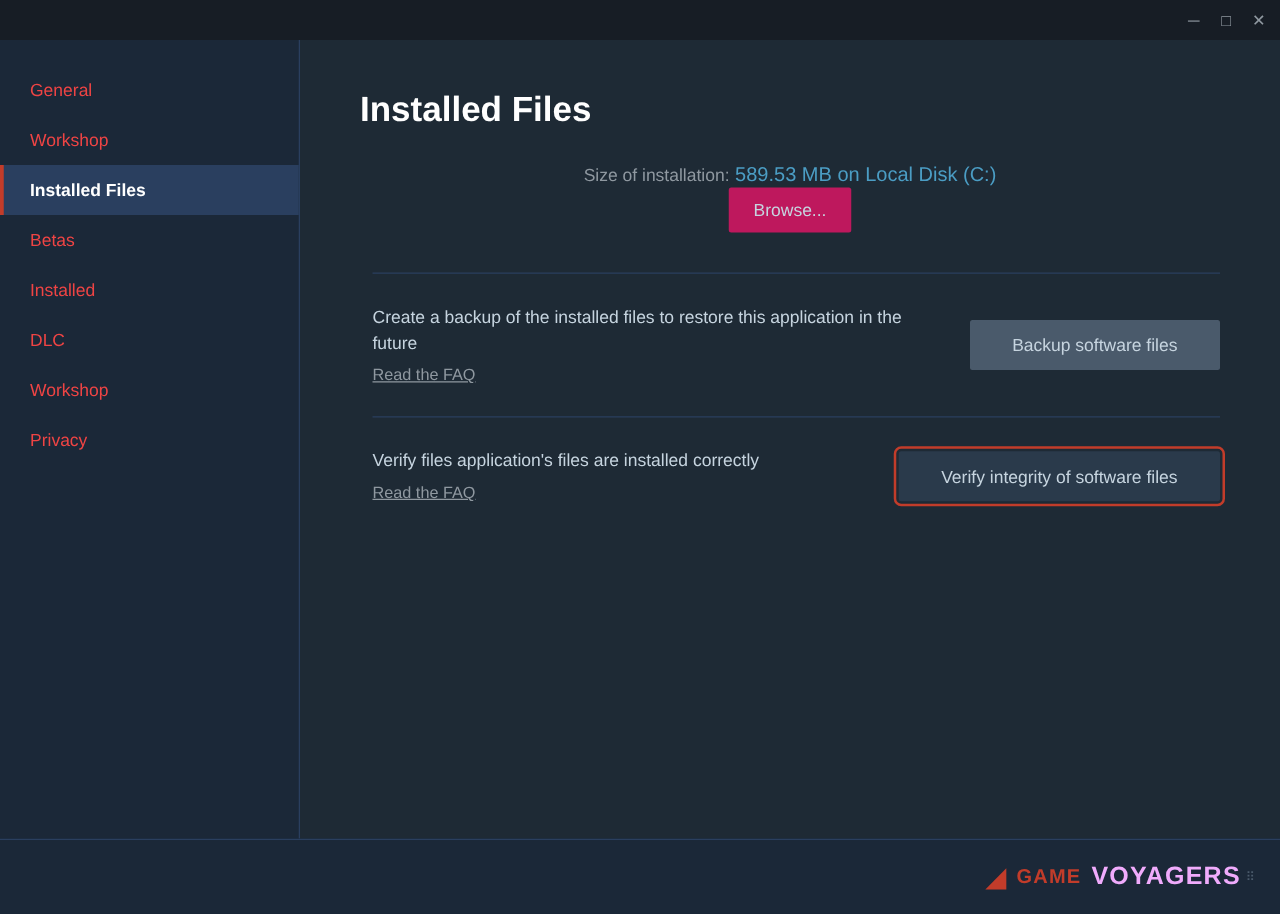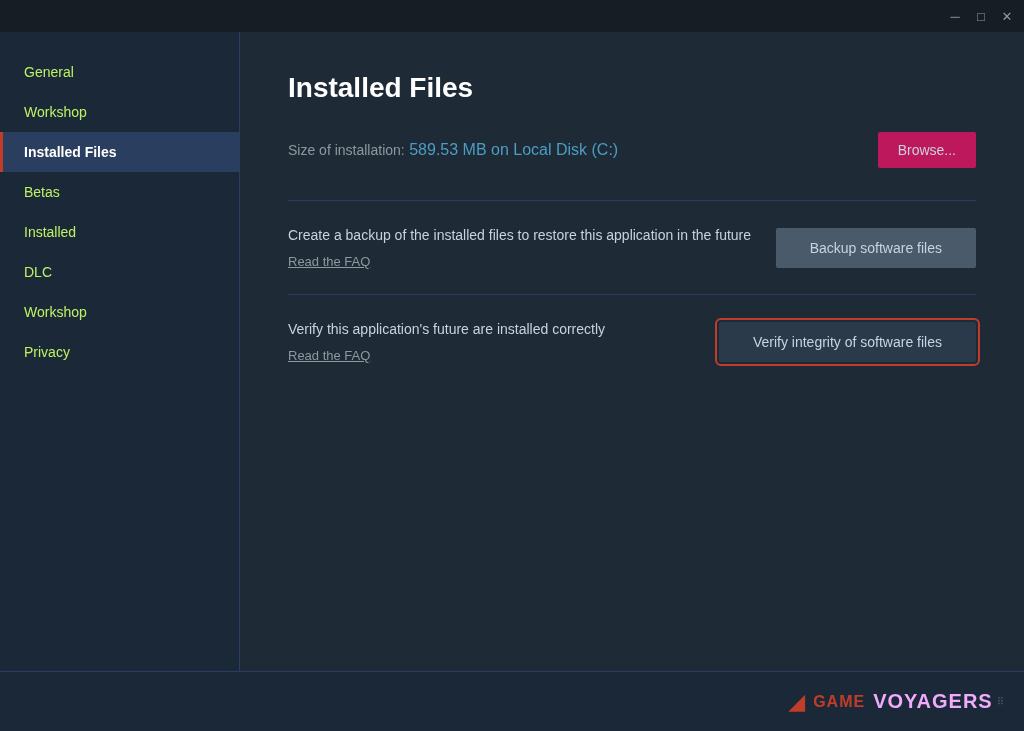--- a/index.html
+++ b/index.html
@@ -58,21 +58,21 @@
       border-right: 1px solid #2a3f5f;
       display: flex;
       flex-direction: column;
       padding-top: 20px;
       flex-shrink: 0;
     }
 
     .sidebar-item {
       padding: 12px 24px;
       font-size: 14px;
-      color: #bef264;
+      color: #ef4444;
       cursor: pointer;
       position: relative;
     }
 
     .sidebar-item.active {
       color: #ffffff;
       font-weight: 600;
       background: #2a3f5f;
     }
 
@@ -99,20 +99,21 @@
       font-weight: 700;
       color: #ffffff;
       margin-bottom: 28px;
     }
 
     .install-size-row {
       display: flex;
       align-items: center;
       justify-content: space-between;
       margin-bottom: 32px;
+      flex-direction: column;
     }
 
     .install-size-text {
       font-size: 14px;
       color: #8f98a0;
     }
 
     .install-size-value {
       color: #4b9dc4;
       font-weight: 500;
@@ -128,20 +129,21 @@
       border-radius: 2px;
     }
 
     
     .section-row {
       display: flex;
       align-items: center;
       justify-content: space-between;
       padding: 24px 0;
       border-top: 1px solid #2a3f5f;
+      margin-left: 10px;
     }
 
     .section-left {
       flex: 1;
       margin-right: 24px;
     }
 
     .section-desc {
       font-size: 14px;
       color: #c6d4df;
@@ -253,21 +255,21 @@
       </div>
       <button class="browse-btn">Browse...</button>
     </div>
 
     <div id="sections-container">
         <div class="section-row">
           <div class="section-left"><div class="section-desc">Create a backup of the installed files to restore this application in the future</div><span class="section-link">Read the FAQ</span></div>
           <button class="action-btn">Backup software files</button>
         </div>
         <div class="section-row">
-          <div class="section-left"><div class="section-desc">Verify this application's future are installed correctly</div><span class="section-link">Read the FAQ</span></div>
+          <div class="section-left"><div class="section-desc">Verify files application's files are installed correctly</div><span class="section-link">Read the FAQ</span></div>
           <button class="action-btn highlighted">Verify integrity of software files</button>
         </div>
       </div>
   </div>
 </div>
 
 <div class="bottom-bar">
   <div class="logo-container">
     <span class="logo-icon">◢</span>
     <span class="logo-text-game">GAME</span>

